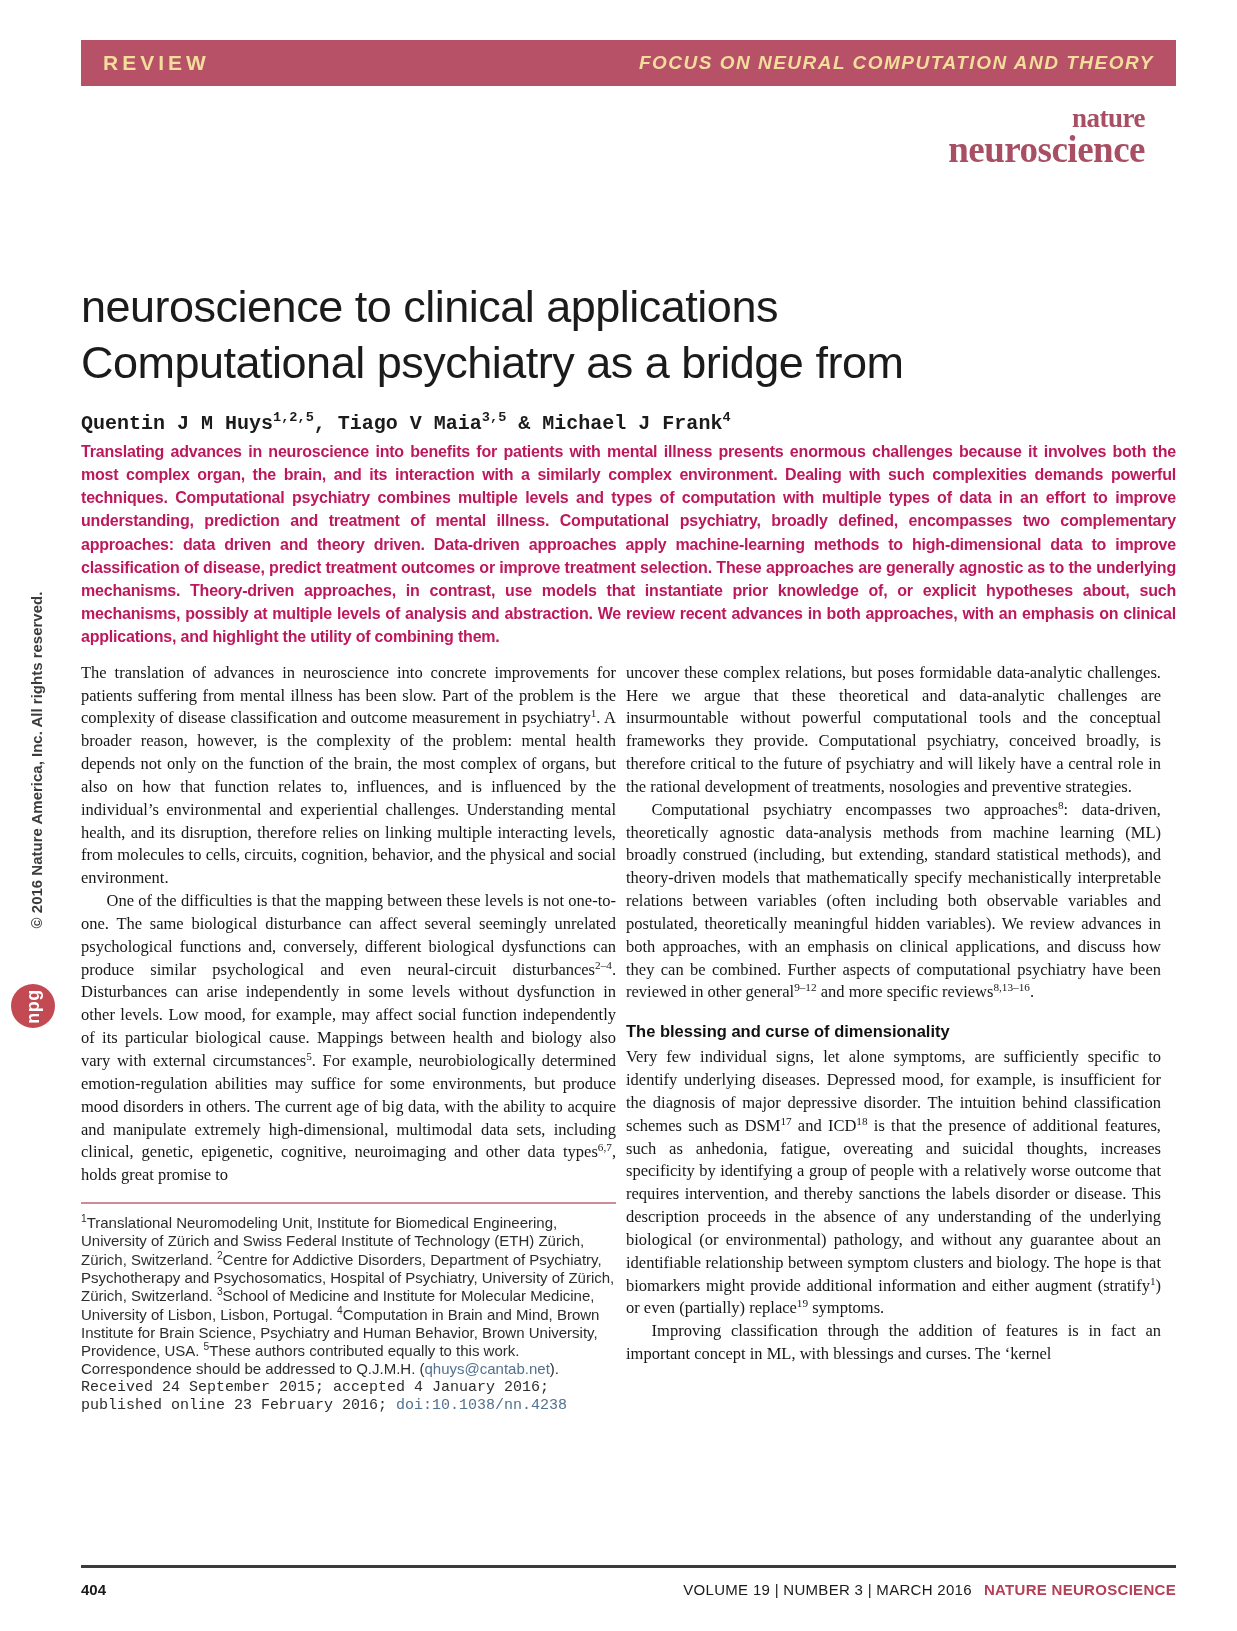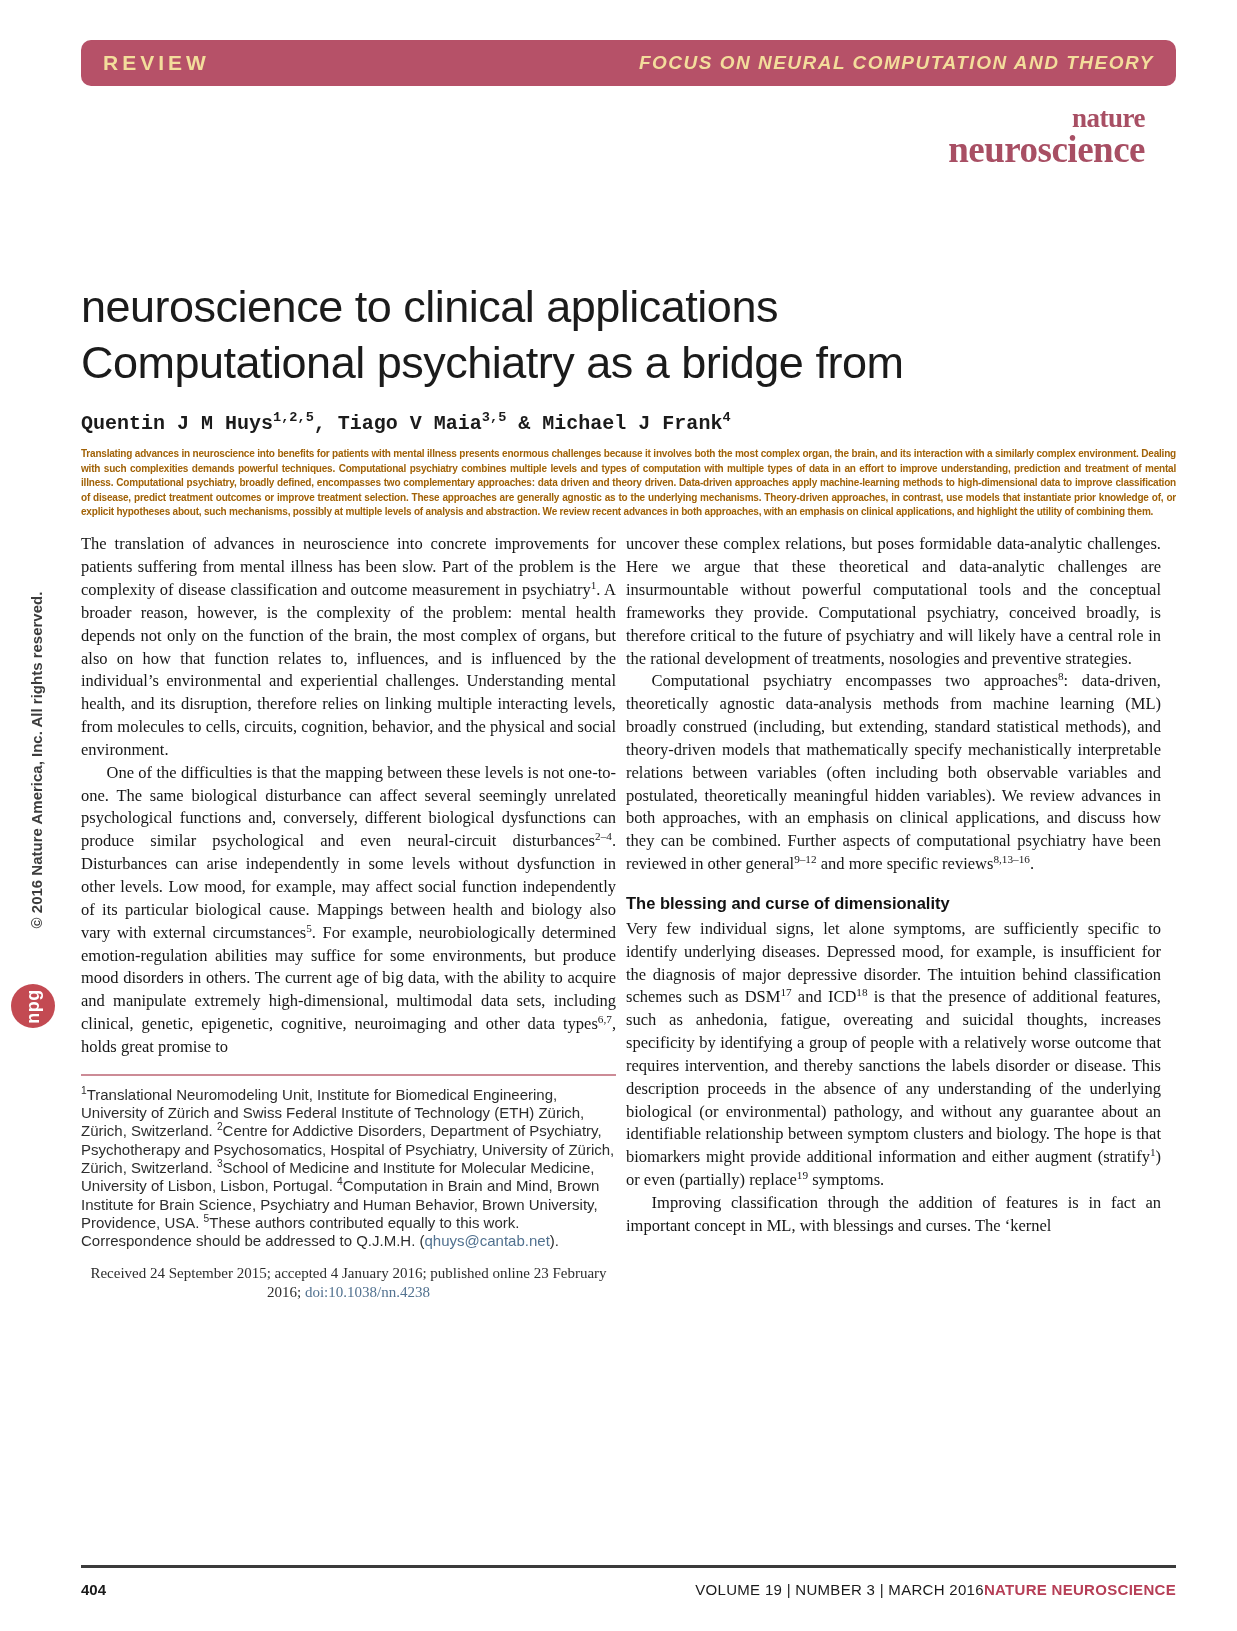--- a/index.html
+++ b/index.html
@@ -22,21 +22,20 @@
   }
   
   .review-banner {
     margin-top: 40px;
     height: 46px;
     background: var(--banner, #b65168);
     display: flex;
     justify-content: space-between;
     align-items: center;
     padding: 0 22px;
-    border-radius: 10px;
   }
   .review-label {
     font-family: "Liberation Sans", sans-serif;
     font-weight: bold;
     font-size: 21px;
     letter-spacing: 4px;
     color: var(--banner_text, #f3dd9b);
   }
   .focus-label {
     font-family: "Liberation Sans", sans-serif;
@@ -69,28 +68,28 @@
   }
   .article-title span { display: block; }
   .authors {
     margin-top: 22px;
     font-size: 20px;
     font-weight: bold;
     color: #1b1b1b;
     font-family: Liberation Mono, monospace;
   }
   .abstract {
-    margin-top: 12px;
-    font-family: "Liberation Sans", sans-serif;
-    font-weight: bold;
-    font-size: 10px;
+    margin-top: 5px;
+    font-family: "Liberation Sans", sans-serif;
+    font-weight: bold;
+    font-size: 16px;
     line-height: 1.44;
     letter-spacing: -0.2px;
     text-align: justify;
-    color: #a16207;
+    color: #be185d;
   }
   
   .columns {
     display: flex;
     gap: 10px;
     margin-top: 14px;
   }
   .col {
     width: 535px;
     font-size: 16.5px;
@@ -114,25 +113,24 @@
     margin-top: 15px;
     border-top: 2px solid var(--rule_pink, #cc8b96);
     padding-top: 10px;
     font-family: "Liberation Sans", sans-serif;
     font-size: 15px;
     line-height: 1.22;
     text-align: left;
     color: #2d2d2d;
   }
   .received {
-    margin-top: 14px;
-    font-family: Liberation Serif, serif;
+    font-family: Liberation Mono, monospace;
     font-size: 15px;
     line-height: 1.22;
-    text-align: center;
+    text-align: left;
     color: #2d2d2d;
   }
   .link { color: var(--link, #51718f); text-decoration: none; cursor: pointer; }
   
   .copyright-vertical {
     position: absolute;
     width: 380px;
     height: 18px;
     left: -153px;
     top: 751px;
@@ -174,21 +172,21 @@
   .footer-rule { height: 3px; background: #3b3b3b; }
   .footer-row {
     display: flex;
     justify-content: space-between;
     align-items: baseline;
     margin-top: 13px;
     font-family: "Liberation Sans", sans-serif;
     font-size: 15px;
   }
   .page-number { font-weight: bold; color: #1a1a1a; }
-  .footer-right { display: flex; gap: 0; }
+  .footer-right { display: flex; gap: 12px; }
   .volume-info { color: #1a1a1a; letter-spacing: 0.3px; }
   .journal-name-footer { font-weight: bold; color: var(--footer_red, #b63e56); letter-spacing: 0.3px; }
 </style>
 </head>
 <body>
 
 <div class="page">
 
   <div class="copyright-vertical">© 2016 Nature America, Inc. All rights reserved.</div>
 

